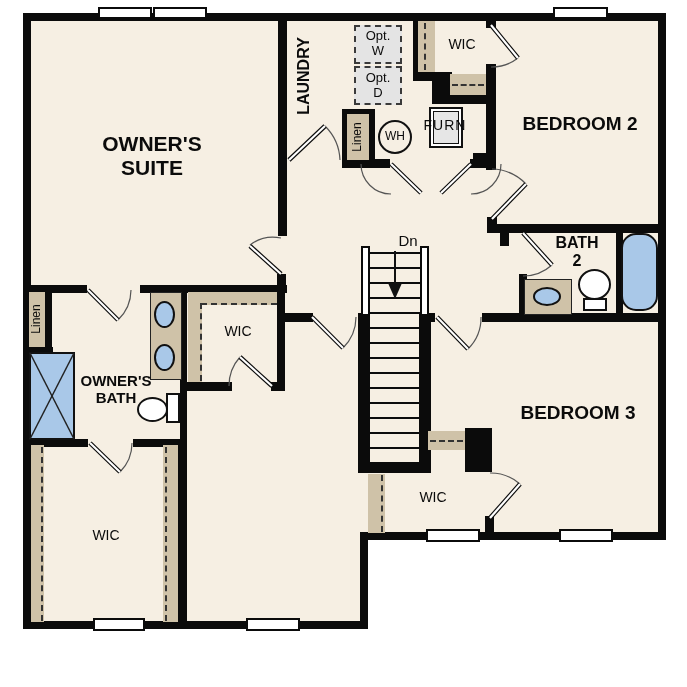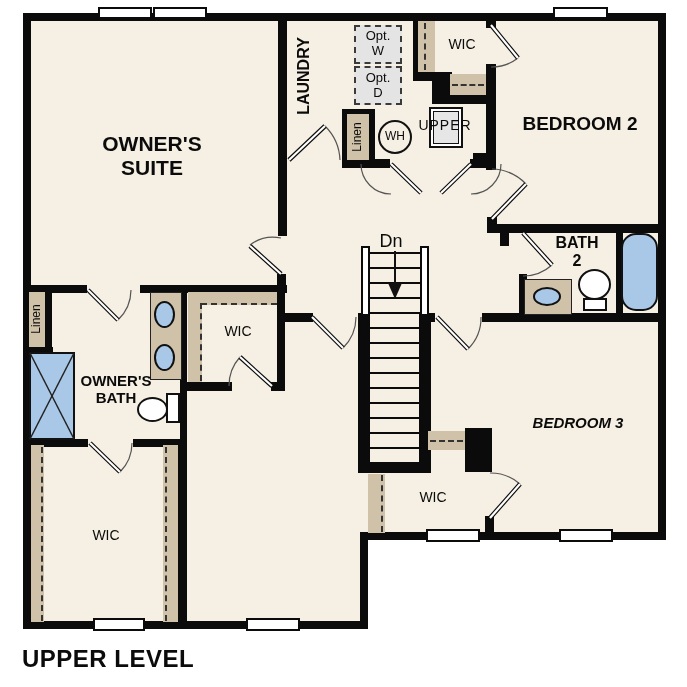--- a/index.html
+++ b/index.html
@@ -199,24 +199,23 @@
   <div class="lbl" style="left:378px;top:44px;font-size:13px;">Opt.
 W</div>
   <div class="lbl" style="left:378px;top:86px;font-size:13px;">Opt.
 D</div>
   <div class="lbl" style="left:462px;top:45px;font-size:14px;">WIC</div>
   <div class="lbl b" style="left:580px;top:124px;font-size:19px;white-space:nowrap;">BEDROOM 2</div>
   <div class="lbl b" style="left:577px;top:252px;font-size:16px;">BATH
 2</div>
   <div class="lbl vert" style="left:358px;top:137px;font-size:12px;">Linen</div>
   <div class="lbl" style="left:395px;top:137px;font-size:12px;">WH</div>
-  <div class="lbl" style="left:445px;top:126px;font-size:14px;letter-spacing:1px;">UPPER</div>
-  <div class="lbl" style="left:391px;top:241px;font-size:18px;">Dn</div>
+  <div class="lbl" style="left:445px;top:126px;font-size:14px;letter-spacing:1px;">FURN</div>
+  <div class="lbl" style="left:408px;top:241px;font-size:15px;">Dn</div>
   <div class="lbl b" style="left:116px;top:390px;font-size:15px;">OWNER'S
 BATH</div>
   <div class="lbl vert" style="left:37px;top:319px;font-size:12px;">Linen</div>
   <div class="lbl" style="left:238px;top:332px;font-size:14px;">WIC</div>
   <div class="lbl" style="left:106px;top:536px;font-size:14px;">WIC</div>
-  <div class="lbl b" style="left:578px;top:423px;font-size:15px;white-space:nowrap;font-style:italic;">BEDROOM 3</div>
+  <div class="lbl b" style="left:578px;top:413px;font-size:19px;white-space:nowrap;">BEDROOM 3</div>
   <div class="lbl" style="left:433px;top:498px;font-size:14px;">WIC</div>
 
-  <div class="abs b" style="left:22px;top:645px;font-size:24px;color:#0b0b0b;letter-spacing:0.5px;">UPPER LEVEL</div>
 </div>
 
 </body></html>

